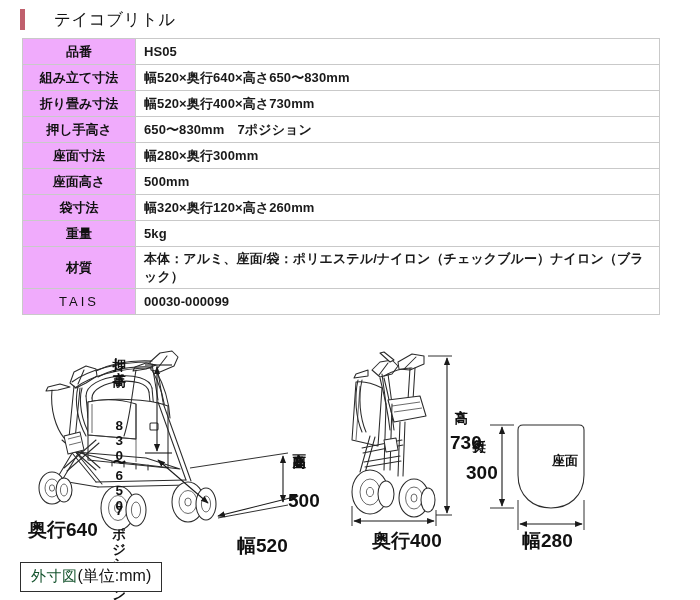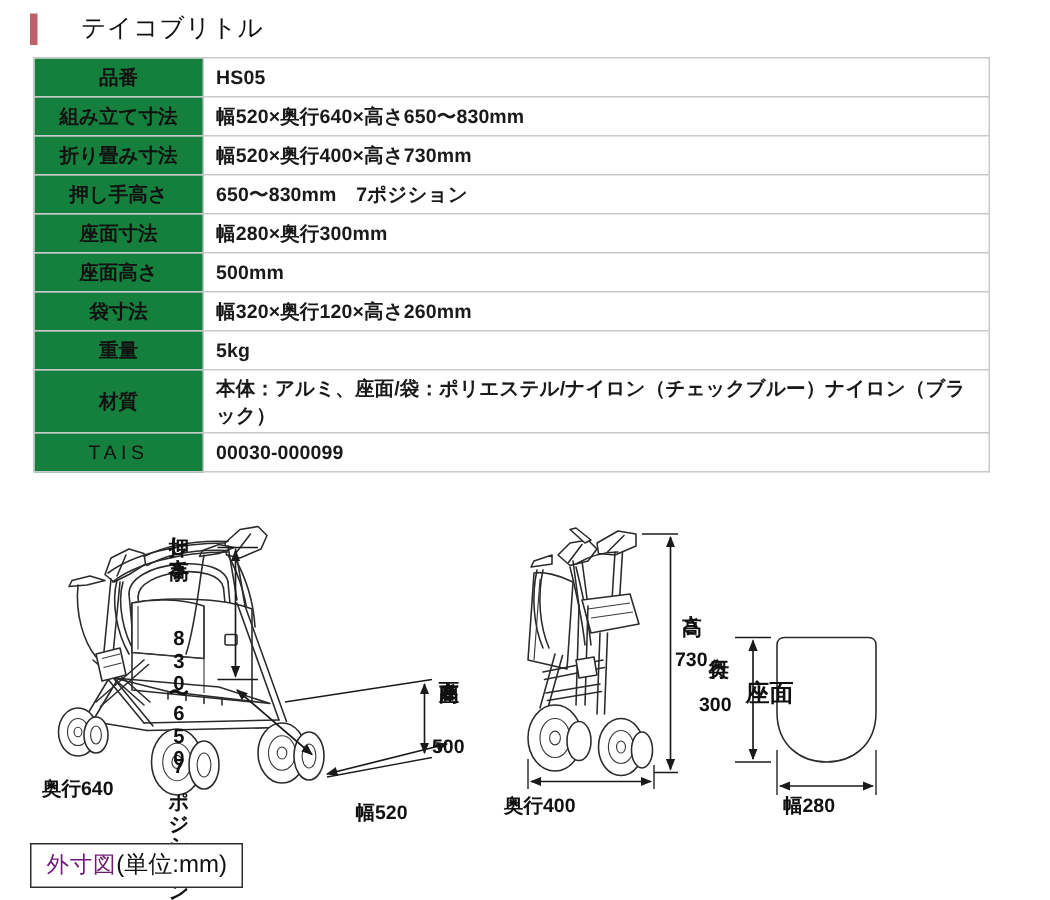--- a/index.html
+++ b/index.html
@@ -50,21 +50,21 @@
   }
   #spec-table td {
     border: 1px solid #c9c9c9;
     font-size: 13px;
     padding: 0 8px;
     vertical-align: middle;
     line-height: 1.35;
   }
   #spec-table td.th-cell {
     width: 104px;
-    background: #15803d;
+    background: #f0abfc;
     text-align: center;
     font-weight: bold;
     color: #111;
     padding: 0 4px;
     white-space: nowrap;
   }
   #spec-table td.val-cell {
     background: #ffffff;
     font-weight: bold;
     text-align: left;
@@ -101,40 +101,40 @@
     font-size: 13.5px;
     font-weight: bold;
     color: #111;
     line-height: 1.02;
     letter-spacing: 0px;
     white-space: nowrap;
   }
   .hlabel {
     position: absolute;
     font-family: "Liberation Sans", "DejaVu Sans", sans-serif;
-    font-size: 13px;
+    font-size: 19px;
     font-weight: bold;
     color: #111;
     white-space: nowrap;
   }
 
   
   #footer-caption-box {
     position: absolute;
     left: 20px;
     top: 562px;
     border: 1px solid #2e2e2e;
     padding: 3px 10px 4px 10px;
     background: #fff;
     display: flex;
     align-items: baseline;
   }
   #footer-caption-main {
     font-size: 15px;
-    color: #701a75;
+    color: #14532d;
     letter-spacing: 0.5px;
   }
   #footer-caption-unit {
     font-size: 16px;
     color: #111;
   }
 </style>
 </head>
 <body>
 
@@ -396,24 +396,24 @@
   <div class="vlabel" style="left:112px; top:163px;">7ポジション</div>
 
   <div class="hlabel" style="left:28px; top:177px;">奥行640</div>
   <div class="hlabel" style="left:237px; top:193px;">幅520</div>
 
   <div class="vlabel" style="left:292px; top:104px;">座面高さ</div>
   <div class="hlabel" style="left:288px; top:150px;">500</div>
 
   <div class="vlabel" style="left:454px; top:60px;">高さ</div>
   <div class="hlabel" style="left:450px; top:92px;">730</div>
-  <div class="hlabel" style="left:336px; top:188px;">奥行400</div>
+  <div class="hlabel" style="left:372px; top:188px;">奥行400</div>
 
   <div class="vlabel" style="left:472px; top:88px;">奥行</div>
   <div class="hlabel" style="left:466px; top:122px;">300</div>
-  <div class="hlabel" style="left:497px; top:112px; font-size:16px;">座面</div>
+  <div class="hlabel" style="left:552px; top:112px; font-size:13px;">座面</div>
   <div class="hlabel" style="left:522px; top:188px;">幅280</div>
 </div>
 
 <div id="footer-caption-box">
   <span id="footer-caption-main">外寸図</span>
   <span id="footer-caption-unit">(単位:mm)</span>
 </div>
 
 </body></html>

